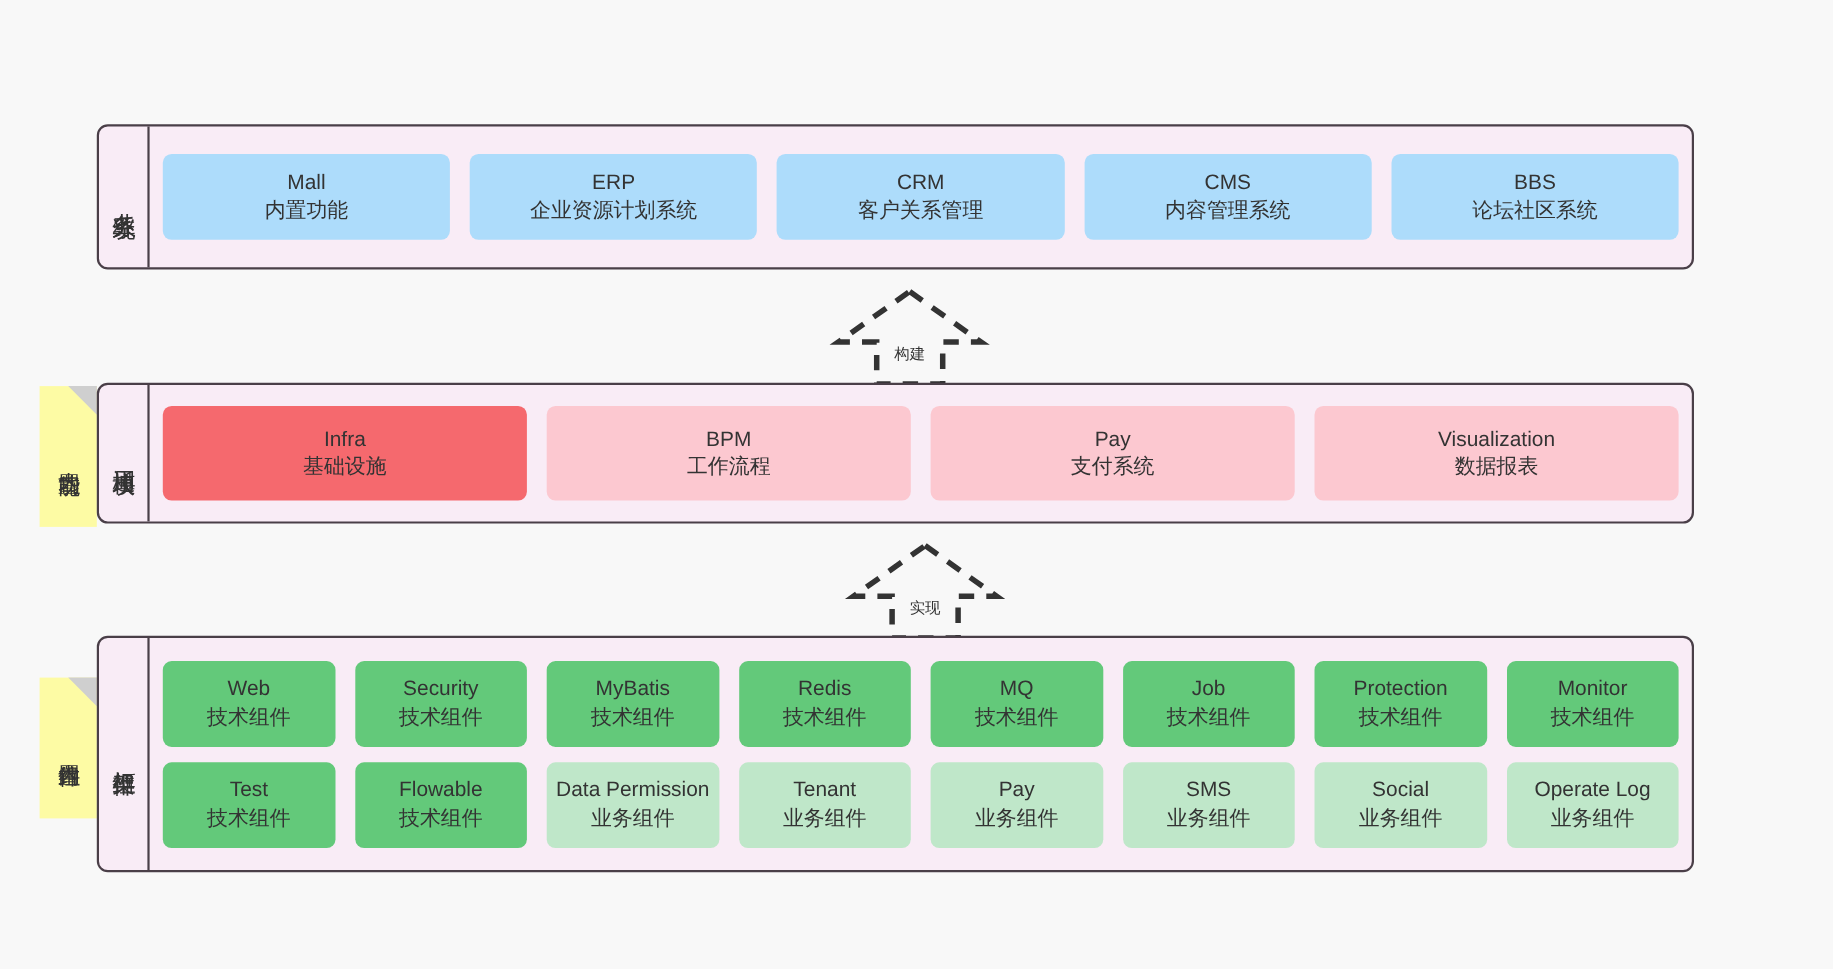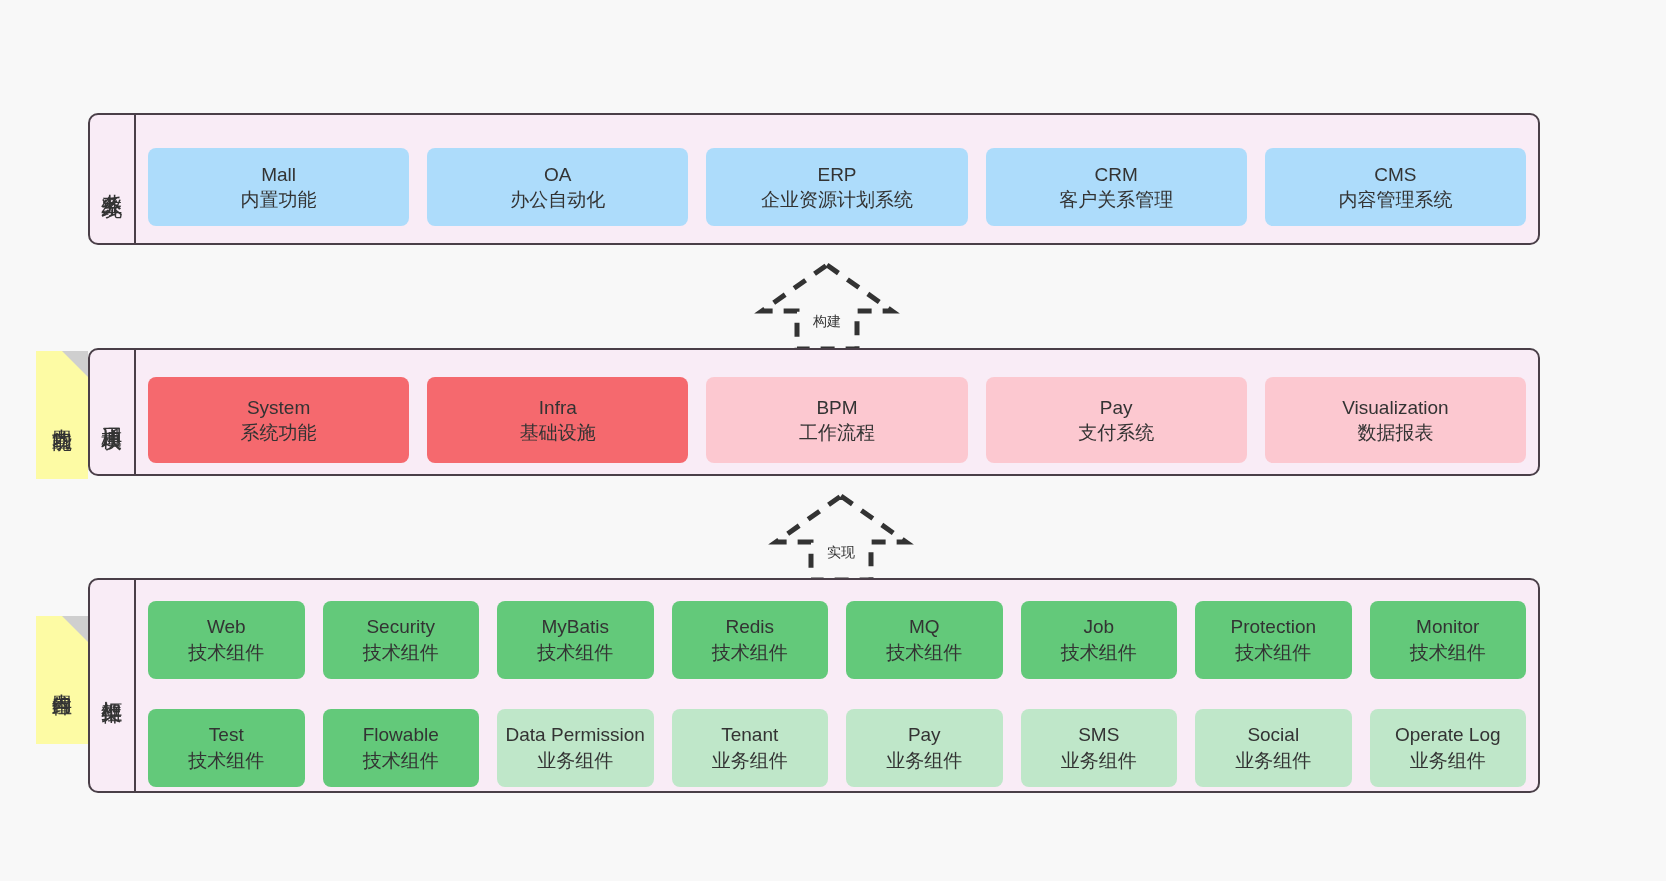--- a/index.html
+++ b/index.html
@@ -86,21 +86,20 @@
     display: flex;
     flex-direction: column;
     align-items: center;
     justify-content: center;
     text-align: center;
     font-size: 19px;
     line-height: 1.32;
     color: #333333;
     padding: 6px 4px;
     min-width: 0;
-    margin-top: 16px;
   }
   .card .l1 { white-space: normal; }
   .card .l2 { white-space: normal; }
 
   .card.blue       { background: #addcfb; height: 78px; }
   .card.red        { background: #f5696e; height: 86px; }
   .card.pink       { background: #fcc8d0; height: 86px; }
   .card.green      { background: #63c97a; height: 78px; }
   .card.lightgreen { background: #bfe7c9; height: 78px; }
 
@@ -157,40 +156,40 @@
     <div class="band-label">业务系统</div>
     <div class="band-label-divider"></div>
     <div class="band-body">
       <div class="card-row">
 
         <div class="card blue">
           <div class="l1">Mall</div>
           <div class="l2">内置功能</div>
         </div>
 
-        <div class="card blue">
-          <div class="l1">OA</div>
-          <div class="l2">办公自动化</div>
-        </div>
 
         <div class="card blue">
           <div class="l1">ERP</div>
           <div class="l2">企业资源计划系统</div>
         </div>
 
         <div class="card blue">
           <div class="l1">CRM</div>
           <div class="l2">客户关系管理</div>
         </div>
 
         <div class="card blue">
           <div class="l1">CMS</div>
           <div class="l2">内容管理系统</div>
         </div>
 
+        <div class="card blue">
+          <div class="l1">BBS</div>
+          <div class="l2">论坛社区系统</div>
+        </div>
 
       </div>
     </div>
   </div>
 
   <div class="arrow" style="left:747px; top:255px;">
     <svg viewBox="0 0 160 100" xmlns="http://www.w3.org/2000/svg">
       <path d="M 80 10 L 145 56 L 110 56 L 110 94 L 50 94 L 50 56 L 15 56 Z" fill="none" stroke="#333333" stroke-width="5" stroke-dasharray="14 11" stroke-linecap="butt" stroke-linejoin="miter"></path>
     </svg>
     <div class="arrow-label">构建</div>
@@ -200,24 +199,20 @@
     <span class="fold"></span>
     <span>内置功能</span>
   </div>
 
   <div class="band" style="left:88px; top:348px; width:1452px; height:128px;">
     <div class="band-label">通用模块</div>
     <div class="band-label-divider"></div>
     <div class="band-body">
       <div class="card-row">
 
-        <div class="card red">
-          <div class="l1">System</div>
-          <div class="l2">系统功能</div>
-        </div>
 
         <div class="card red">
           <div class="l1">Infra</div>
           <div class="l2">基础设施</div>
         </div>
 
         <div class="card pink">
           <div class="l1">BPM</div>
           <div class="l2">工作流程</div>
         </div>

